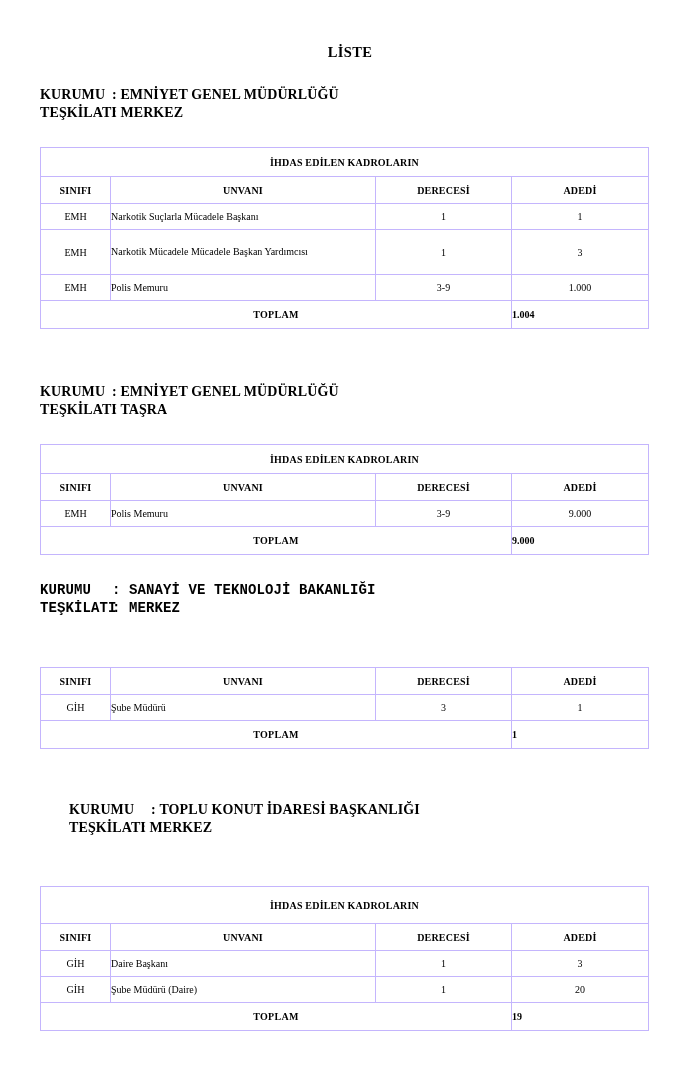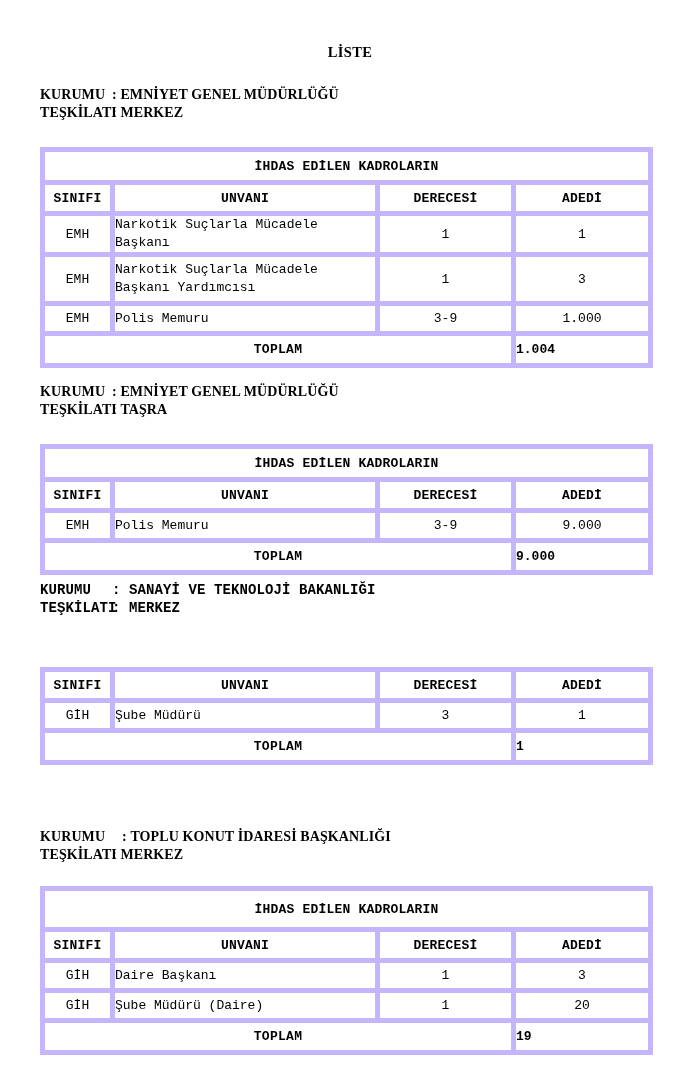--- a/index.html
+++ b/index.html
@@ -64,25 +64,24 @@
 
   
   table.cadre {
     border-collapse: collapse;
     width: 608px;
     table-layout: fixed;
     margin-top: 0;
   }
   table.cadre td,
   table.cadre th {
-    border: 5px solid #c4b5fd;
+    border: 1px solid #c4b5fd;
     padding: 0;
-    font-size: 13px;
+    font-size: 10px;
     vertical-align: middle;
-    font-family: Liberation Mono, monospace;
   }
 
   col.c-sinifi  { width: 70px; }
   col.c-unvani  { width: 265px; }
   col.c-derece  { width: 136px; }
   col.c-adedi   { width: 137px; }
 
   .th-span {
     text-align: center;
     font-weight: bold;
@@ -153,21 +152,21 @@
           <td class="th-col">ADEDİ</td>
         </tr>
         <tr>
           <td class="td-center">EMH</td>
           <td class="td-left">Narkotik Suçlarla Mücadele Başkanı</td>
           <td class="td-center">1</td>
           <td class="td-center">1</td>
         </tr>
         <tr>
           <td class="td-center two-line">EMH</td>
-          <td class="td-left two-line">Narkotik Suçlarla Mücadele Başkanı Yardımcısı</td>
+          <td class="td-left two-line">Narkotik Mücadele Mücadele Başkan Yardımcısı</td>
           <td class="td-center two-line">1</td>
           <td class="td-center two-line">3</td>
         </tr>
         <tr>
           <td class="td-center">EMH</td>
           <td class="td-left">Polis Memuru</td>
           <td class="td-center">3-9</td>
           <td class="td-center">1.000</td>
         </tr>
         <tr>
@@ -242,21 +241,21 @@
           <td class="td-center">1</td>
         </tr>
         <tr>
           <td class="td-total-label" colspan="3">TOPLAM</td>
           <td class="td-total-value">1</td>
         </tr>
       </tbody>
     </table>
   </div>
 
-  <div class="section" style="top: 828px;">
+  <div class="section" style="top: 801px; margin-left: 29px;">
     <div class="sec-head"><span class="lbl w-kurumu-wide">KURUMU</span><span>: </span><span class="val">TOPLU KONUT İDARESİ BAŞKANLIĞI</span></div>
     <div class="sec-head"><span class="lbl w-teskilat">TEŞKİLATI</span><span>: </span><span class="val">MERKEZ</span></div>
   </div>
 
   <div class="section" style="top: 886px;">
     <table class="cadre">
       <colgroup>
         <col class="c-sinifi">
           <col class="c-unvani">
           <col class="c-derece">

